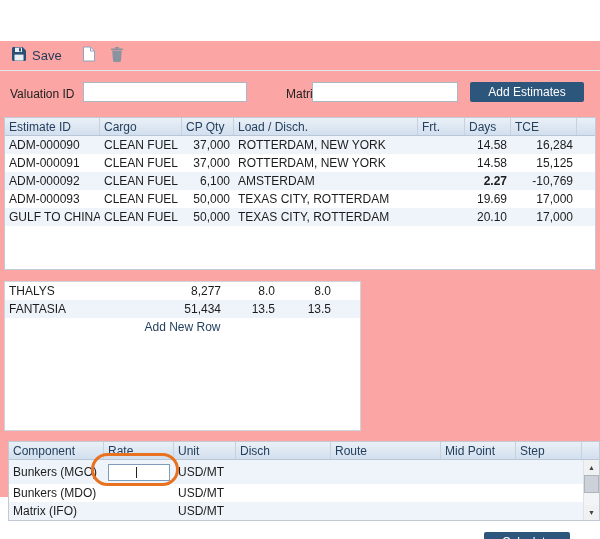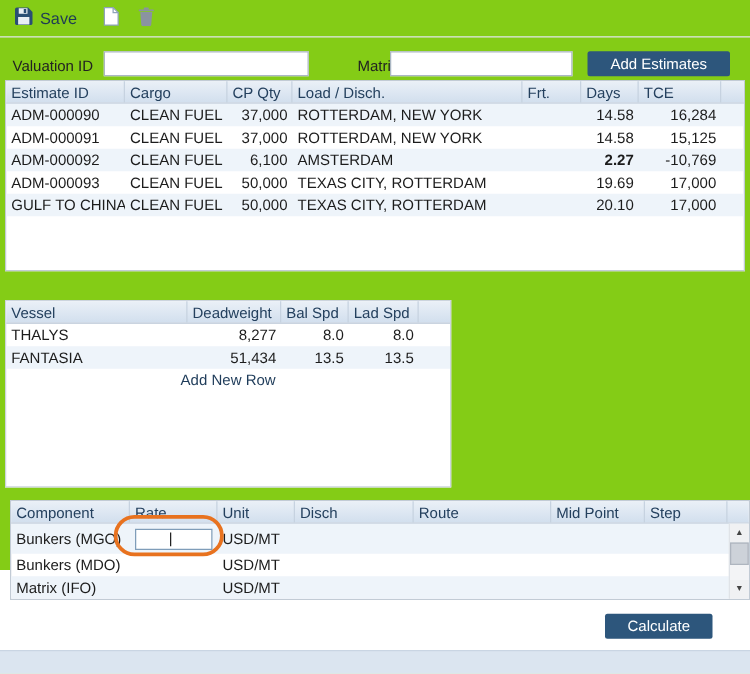--- a/index.html
+++ b/index.html
@@ -10,21 +10,21 @@
     --row-alt:#eef4fa;
     --footer-bg:#dbe5f0;
     --highlight-orange:#e8721f;
   }
   *{box-sizing:border-box;}
   html,body{margin:0;padding:0;}
   body{
     width:600px;height:539px;overflow:hidden;background:#fff;
     font-family:"Liberation Sans","DejaVu Sans",sans-serif;font-size:12px;color:#1c1c1c;
   }
-  .app{position:relative;width:600px;height:456px;background:#84cc16;}
+  .app{position:relative;width:600px;height:456px;background:#fca5a5;margin-top:41px;}
 
   
   .toolbar{position:absolute;left:0;top:0;width:600px;height:30px;border-bottom:1px solid #e2e6ea;
     display:flex;align-items:center;padding-left:8px;}
   .tool-btn{display:flex;align-items:center;gap:5px;cursor:pointer;padding:2px 3px;}
   .save-label{font-size:13px;color:#1e3a56;}
   .tool-gap{width:14px;}
 
   
   .form-label{position:absolute;top:43px;height:20px;line-height:20px;color:#222;}
@@ -103,21 +103,21 @@
       </span>
     </div>
   </div>
 
   <div class="form-label" style="left:10px;">Valuation ID</div>
   <input class="txt-input" style="left: 83px; width: 164px;" value="">
   <div class="form-label" style="left:286px;">Matrix</div>
   <input class="txt-input" style="left: 312px; width: 146px;" value="">
   <button class="btn" style="left:470px;top:41px;width:114px;">Add Estimates</button>
 
-  <div class="panel" style="left:4px;top:64px;width:592px;height:153px;">
+  <div class="panel" style="left:4px;top:76px;width:592px;height:153px;">
     <div class="grid-header">
       <div class="hcell" style="width:95px;">Estimate ID</div>
       <div class="hcell" style="width:82px;">Cargo</div>
       <div class="hcell" style="width:52px;">CP Qty</div>
       <div class="hcell" style="width:184px;">Load / Disch.</div>
       <div class="hcell" style="width:47px;">Frt.</div>
       <div class="hcell" style="width:46px;">Days</div>
       <div class="hcell" style="width:66px;">TCE</div>
       <div class="hcell fill"></div>
     </div>
@@ -162,27 +162,20 @@
       <div class="cell" style="width:82px;">CLEAN FUEL</div>
       <div class="cell num" style="width:52px;">50,000</div>
       <div class="cell" style="width:184px;">TEXAS CITY, ROTTERDAM</div>
       <div class="cell num" style="width:47px;"></div>
       <div class="cell num" style="width:46px;">20.10</div>
       <div class="cell num" style="width:66px;">17,000</div>
     </div>
   </div>
 
   <div class="panel" style="left:4px;top:240px;width:357px;height:150px;border-color:#ccd4dd;">
-    <div class="grid-header">
-      <div class="hcell" style="width:145px;">Vessel</div>
-      <div class="hcell" style="width:75px;">Deadweight</div>
-      <div class="hcell" style="width:54px;">Bal Spd</div>
-      <div class="hcell" style="width:56px;">Lad Spd</div>
-      <div class="hcell fill"></div>
-    </div>
     <div class="grid-row">
       <div class="cell" style="width:145px;">THALYS</div>
       <div class="cell num" style="width:75px;">8,277</div>
       <div class="cell num" style="width:54px;">8.0</div>
       <div class="cell num" style="width:56px;">8.0</div>
     </div>
     <div class="grid-row alt">
       <div class="cell" style="width:145px;">FANTASIA</div>
       <div class="cell num" style="width:75px;">51,434</div>
       <div class="cell num" style="width:54px;">13.5</div>

